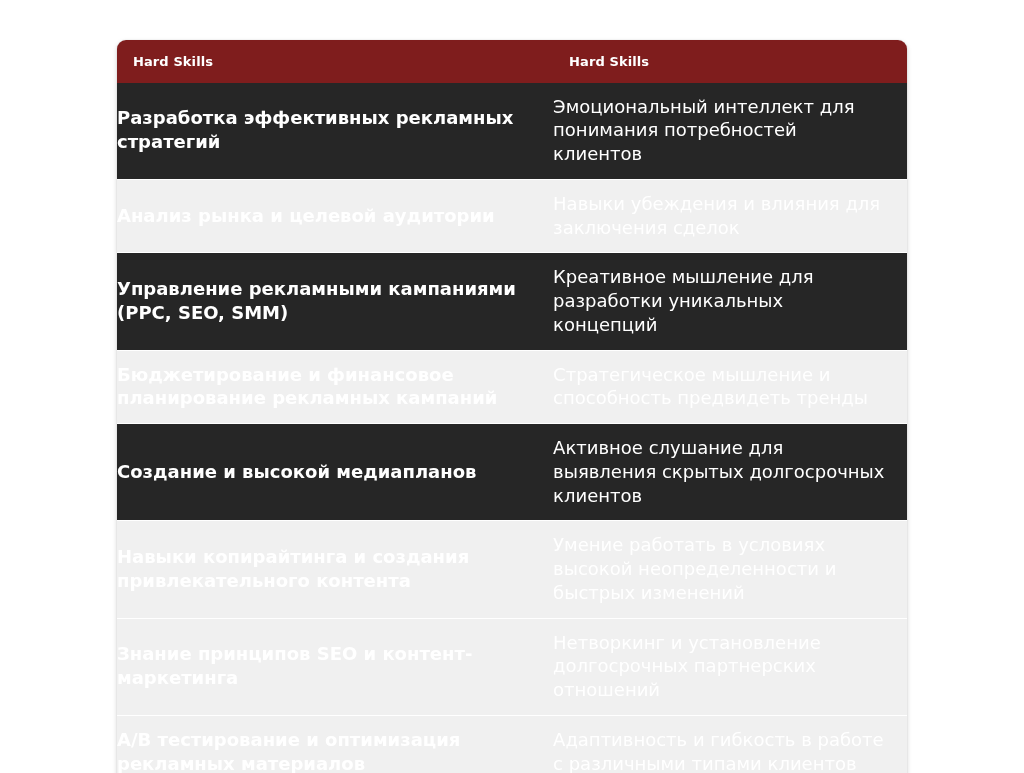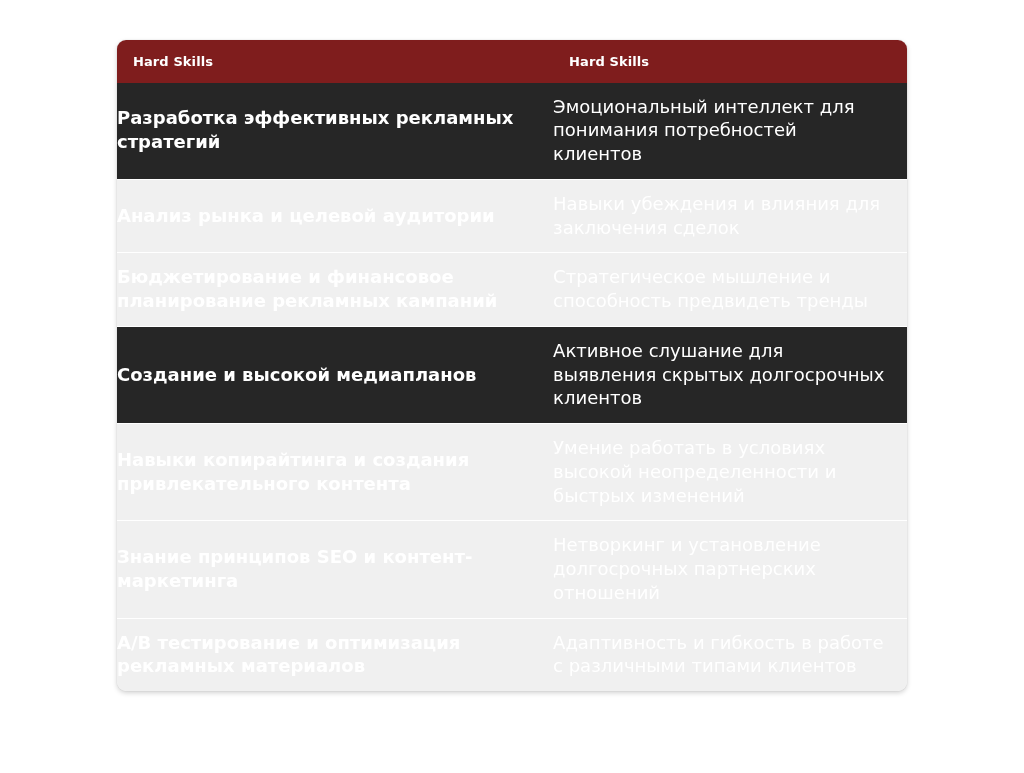--- a/index.html
+++ b/index.html
@@ -99,20 +99,24 @@
       </thead>
       <tbody id="table-body">
           <tr class="row-dark">
             <td class="cell-hard">Разработка эффективных рекламных стратегий</td>
             <td class="cell-soft">Эмоциональный интеллект для понимания потребностей клиентов</td>
           </tr>
           <tr class="row-light">
             <td class="cell-hard">Анализ рынка и целевой аудитории</td>
             <td class="cell-soft">Навыки убеждения и влияния для заключения сделок</td>
           </tr>
+          <tr class="row-dark">
+            <td class="cell-hard">Управление рекламными кампаниями (PPC, SEO, SMM)</td>
+            <td class="cell-soft">Креативное мышление для разработки уникальных концепций</td>
+          </tr>
           <tr class="row-light">
             <td class="cell-hard">Бюджетирование и финансовое планирование рекламных кампаний</td>
             <td class="cell-soft">Стратегическое мышление и способность предвидеть тренды</td>
           </tr>
           <tr class="row-dark">
             <td class="cell-hard">Создание и высокой медиапланов</td>
             <td class="cell-soft">Активное слушание для выявления скрытых долгосрочных клиентов</td>
           </tr>
           <tr class="row-light">
             <td class="cell-hard">Навыки копирайтинга и создания привлекательного контента</td>

